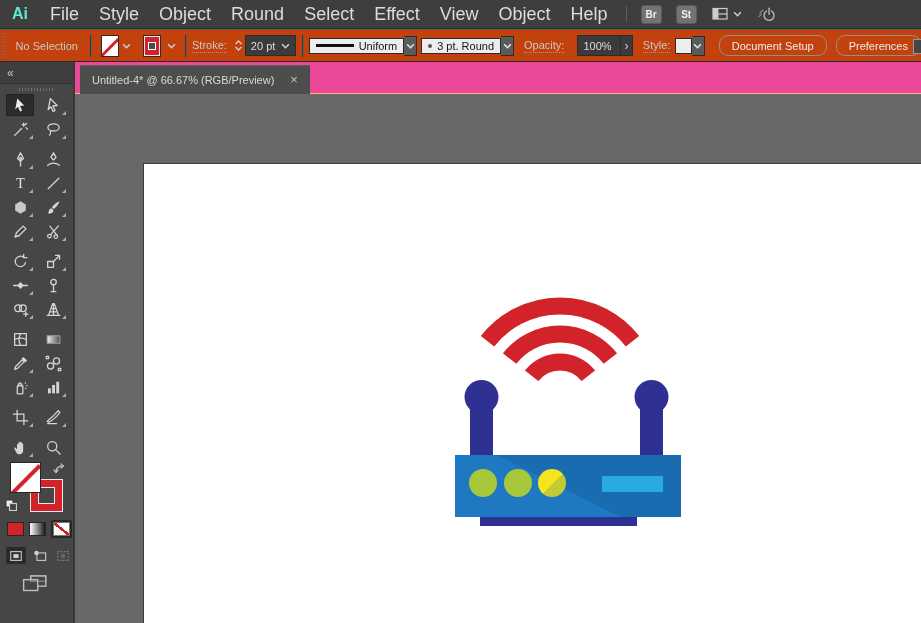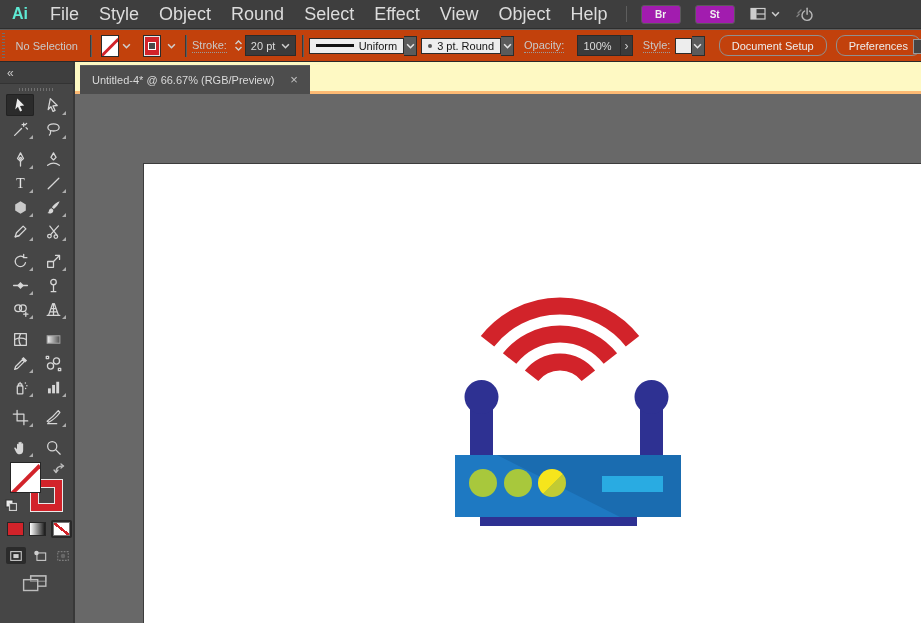--- a/index.html
+++ b/index.html
@@ -5,21 +5,21 @@
   *{box-sizing:border-box;margin:0;padding:0}
   html,body{width:921px;height:623px;overflow:hidden}
   body{font-family:"Liberation Sans",sans-serif;background:#3E3E3E;position:relative;-webkit-font-smoothing:antialiased}
 
   
   .menubar{position:absolute;top:0;left:0;right:0;height:29px;background:#3E3E3E;display:flex;align-items:center;border-bottom:1px solid #2E2E2E}
   .ai-logo{width:40px;text-align:center;color:#5eead4;font-weight:bold;font-size:16px;letter-spacing:0}
   .menu-items{display:flex;align-items:center}
   .menu-item{color:#DCDCDC;font-size:18px;padding:0 10px;cursor:default}
   .mb-sep{width:1px;height:16px;background:#5E5E5E;margin-left:8px}
-  .mini-btn{margin-left:14px;background:#a21caf;color:#F0F0F0;font-size:10px;font-weight:bold;width:40px;height:19px;border-radius:3px;display:flex;align-items:center;justify-content:center;border:1px solid #5a5a5a}
+  .mini-btn{margin-left:14px;background:#737373;color:#F0F0F0;font-size:10px;font-weight:bold;width:21px;height:19px;border-radius:3px;display:flex;align-items:center;justify-content:center;border:1px solid #5a5a5a}
   .mb-icon{margin-left:14px;display:flex;align-items:center}
 
   
   .controlbar{position:absolute;top:29px;left:0;right:0;height:33px;background:#c2410c;border-top:1px solid #5E5E5E;border-bottom:1px solid #2A2A2A;display:flex;align-items:center;font-size:11px;color:#C9C9C9}
   .cb-grip{width:7px;align-self:stretch;margin:3px 0 3px 2px;background:repeating-linear-gradient(0deg,#6E6E6E 0 1px,transparent 1px 3px);background-size:3px 100%;background-repeat:repeat-y}
   .cb-label{color:#C9C9C9;white-space:nowrap}
   .cb-link{border-bottom:1px dotted #9B9B9B;padding-bottom:1px}
   .cb-sep{width:1px;height:22px;background:#3A3A3A;box-shadow:1px 0 0 #5E5E5E;margin:0 6px}
   .fill-swatch{width:22px;height:22px;background:#fff;border:1px solid #2B2B2B;position:relative;overflow:hidden}
   .fill-swatch .slash{position:absolute;left:-4px;right:-4px;top:50%;height:3px;background:#D2232A;transform:rotate(-45deg)}
@@ -31,21 +31,21 @@
   .dark-field{background:#3B3B3B;border:1px solid #2B2B2B;color:#DCDCDC;height:21px;display:flex;align-items:center;padding:0 5px;gap:4px}
   .dark-field .grow{min-width:26px}
   .light-box{background:#EDEDED;border:1px solid #2B2B2B;height:16px;display:flex;align-items:center;color:#151515;padding:0 6px;gap:5px;white-space:nowrap}
   .wline{width:38px;height:3px;background:#111}
   .dotdot{width:4px;height:4px;border-radius:50%;background:#555}
   .arrowbtn{width:14px;height:21px;background:#3B3B3B;border:1px solid #2B2B2B;border-left:none;color:#CFCFCF;display:flex;align-items:center;justify-content:center;font-size:12px}
   .cb-btn{border:1px solid #909090;border-radius:9px;color:#EDEDED;height:21px;padding:0 12px;display:flex;align-items:center;background:transparent;white-space:nowrap;font-size:11px}
   .overflow-clip{position:absolute;right:-4px;top:9px;width:12px;height:15px;border:1px solid #9A9A9A;background:#454545}
 
   
-  .tabbar{position:absolute;top:62px;left:75px;right:0;height:32px;background:#fef9c3;border-bottom:3px solid #fdba74}
+  .tabbar{position:absolute;top:62px;left:75px;right:0;height:32px;background:#ec4899;border-bottom:1px solid #fdba74}
   .tab{position:absolute;left:5px;top:3px;height:29px;background:#4D4D4D;display:flex;align-items:center;padding:0 12px;color:#D9D9D9;font-size:11px;box-shadow:inset 0 1px 0 #5C5C5C}
   .tab-close{margin-left:16px;color:#C2C2C2;font-size:13px;line-height:1}
 
   
   .toolbar{position:absolute;top:62px;left:0;width:75px;bottom:0;background:#464646;border-right:2px solid #383838}
   .tb-header{height:22px;display:flex;align-items:center;padding:0 7px;color:#C6C6C6;font-size:12px;background:#3E3E3E;border-bottom:1px solid #333}
   .tb-grip{height:10px;display:flex;justify-content:center;align-items:center}
   .grip-dots{width:36px;height:3px;background:repeating-linear-gradient(90deg,#707070 0 1px,transparent 1px 3px)}
   .tool-row{display:flex;justify-content:center;gap:5px;margin-bottom:2px}
   .tool{width:28px;height:22px;display:flex;align-items:center;justify-content:center;position:relative;border-radius:2px}

